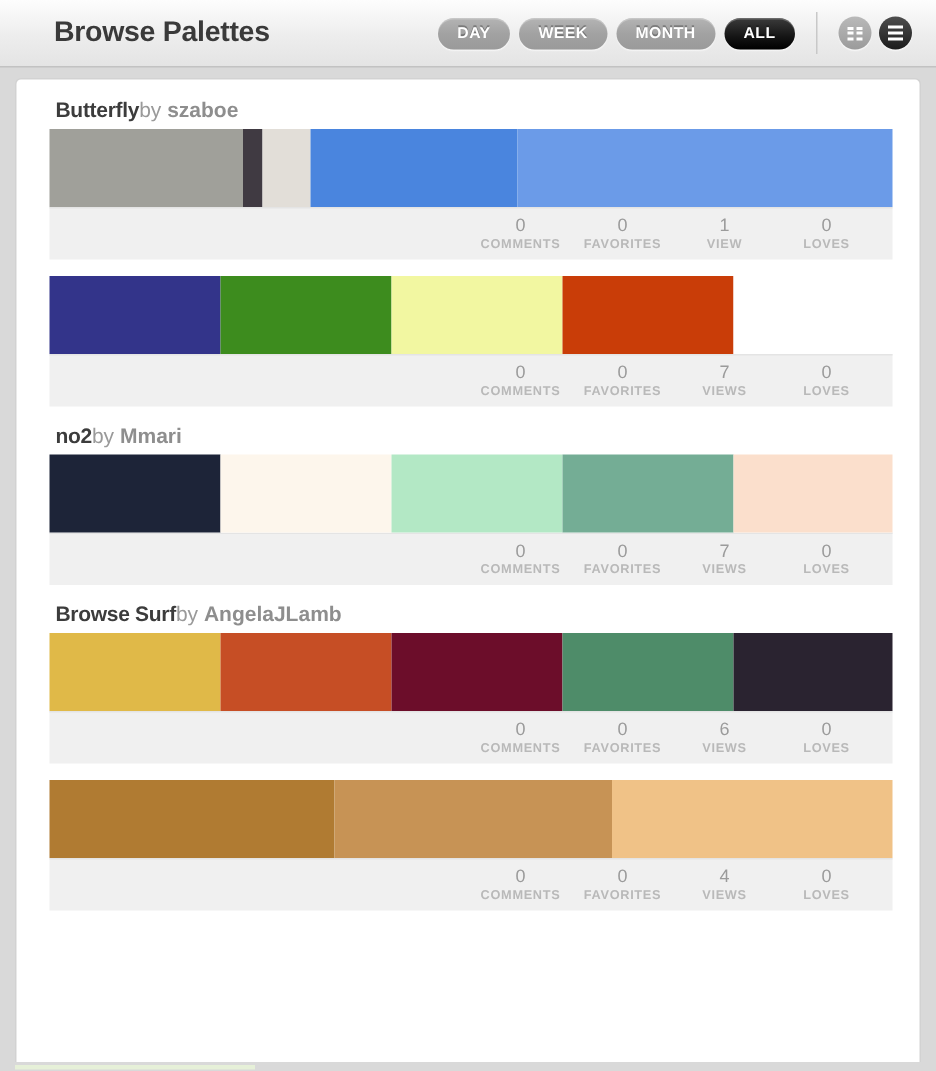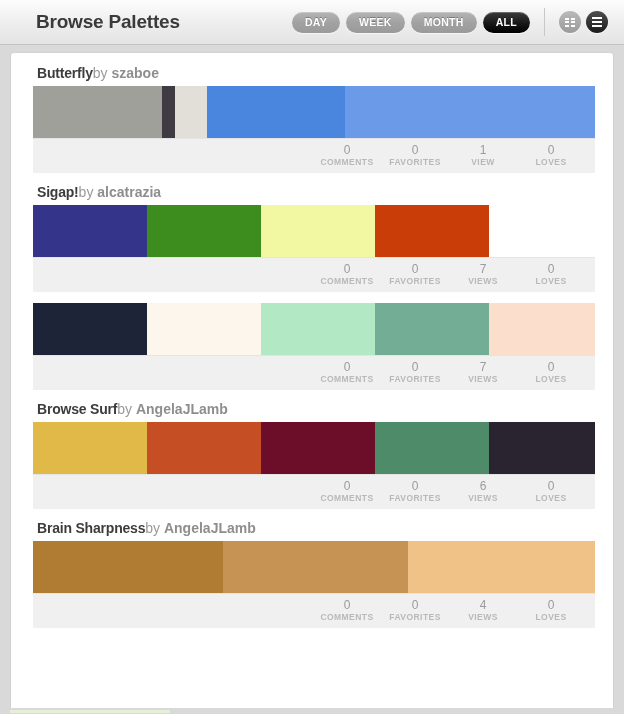--- a/index.html
+++ b/index.html
@@ -254,24 +254,20 @@
             <span class="num">1</span>
             <span class="lbl">VIEW</span>
           </div>
           <div class="stat">
             <span class="num">0</span>
             <span class="lbl">LOVES</span>
           </div>
         </div>
       </div>
       <div class="palette">
-        <div class="palette-head">
-          <span class="palette-name">Sigap!</span>
-          <span class="palette-author">by <b>alcatrazia</b></span>
-        </div>
         <div class="swatches">
           <div class="swatch" title="#33348a" style="background: rgb(51, 52, 138); width: 20.3%;"></div>
           <div class="swatch" title="#3d8c1e" style="background: rgb(61, 140, 30); width: 20.3%;"></div>
           <div class="swatch" title="#f2f7a1" style="background: rgb(242, 247, 161); width: 20.3%;"></div>
           <div class="swatch" title="#c93d08" style="background: rgb(201, 61, 8); width: 20.3%;"></div>
           <div class="swatch-filler"></div>
         </div>
         <div class="stats">
           <div class="stat">
             <span class="num">0</span>
@@ -285,20 +281,24 @@
             <span class="num">7</span>
             <span class="lbl">VIEWS</span>
           </div>
           <div class="stat">
             <span class="num">0</span>
             <span class="lbl">LOVES</span>
           </div>
         </div>
       </div>
       <div class="palette">
+        <div class="palette-head">
+          <span class="palette-name">no2</span>
+          <span class="palette-author">by <b>Mmari</b></span>
+        </div>
         <div class="swatches">
           <div class="swatch" title="#1d2438" style="background: rgb(29, 36, 56); width: 20.3%;"></div>
           <div class="swatch" title="#fdf6ec" style="background: rgb(253, 246, 236); width: 20.3%;"></div>
           <div class="swatch" title="#b3e8c5" style="background: rgb(179, 232, 197); width: 20.3%;"></div>
           <div class="swatch" title="#74ad95" style="background: rgb(116, 173, 149); width: 20.3%;"></div>
           <div class="swatch" title="#fbdfcc" style="background: rgb(251, 223, 204); width: 18.8%;"></div>
         </div>
         <div class="stats">
           <div class="stat">
             <span class="num">0</span>
@@ -343,24 +343,20 @@
             <span class="num">6</span>
             <span class="lbl">VIEWS</span>
           </div>
           <div class="stat">
             <span class="num">0</span>
             <span class="lbl">LOVES</span>
           </div>
         </div>
       </div>
       <div class="palette">
-        <div class="palette-head">
-          <span class="palette-name">Brain Sharpness</span>
-          <span class="palette-author">by <b>AngelaJLamb</b></span>
-        </div>
         <div class="swatches">
           <div class="swatch" title="#b07b32" style="background: rgb(176, 123, 50); width: 33.8%;"></div>
           <div class="swatch" title="#c79355" style="background: rgb(199, 147, 85); width: 33%;"></div>
           <div class="swatch" title="#f0c287" style="background: rgb(240, 194, 135); width: 33.2%;"></div>
         </div>
         <div class="stats">
           <div class="stat">
             <span class="num">0</span>
             <span class="lbl">COMMENTS</span>
           </div>

